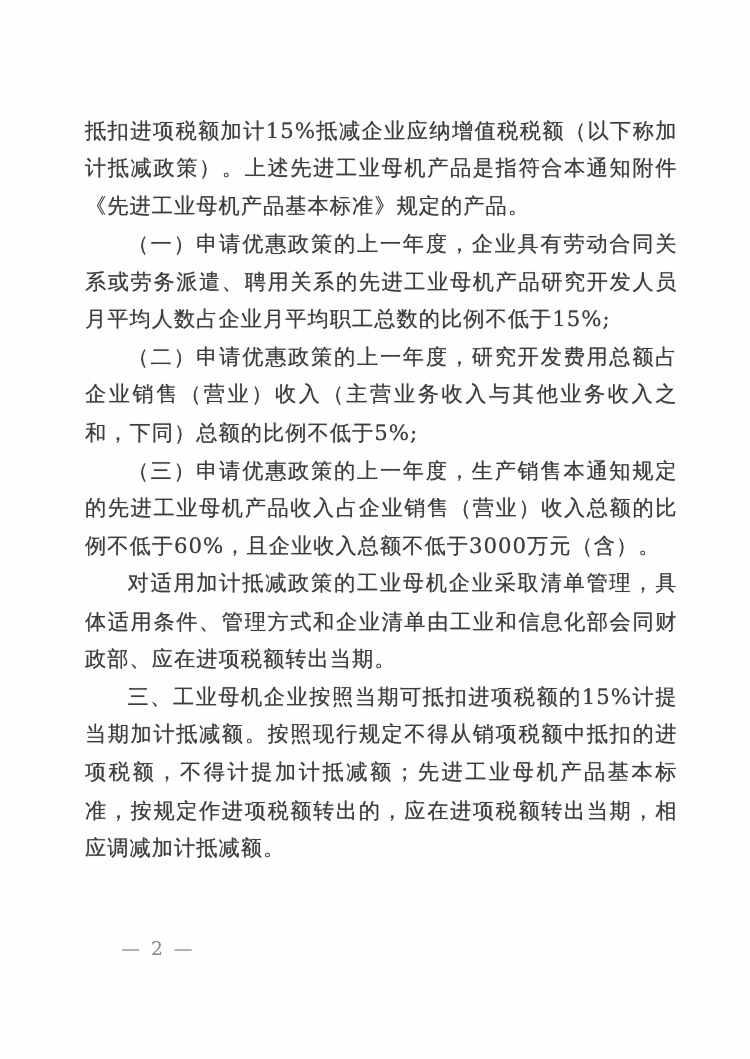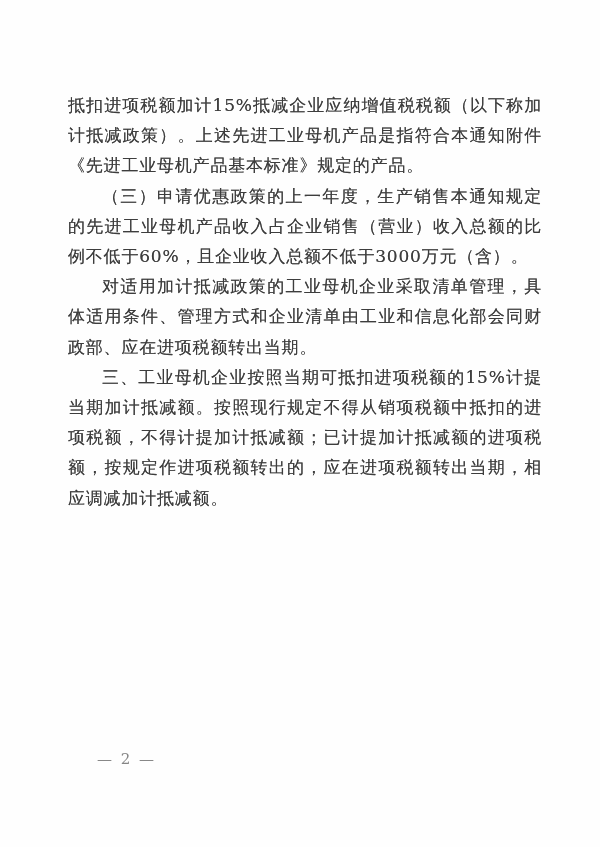--- a/index.html
+++ b/index.html
@@ -42,18 +42,20 @@
     letter-spacing: 2px;
     color: #858585;
   }
 </style>
 </head>
 <body>
 
 <div class="page">
   <div class="doc-body">
     <p>抵扣进项税额加计15%抵减企业应纳增值税税额（以下称加计抵减政策）。上述先进工业母机产品是指符合本通知附件《先进工业母机产品基本标准》规定的产品。</p>
+    <p class="indent">（一）申请优惠政策的上一年度，企业具有劳动合同关系或劳务派遣、聘用关系的先进工业母机产品研究开发人员月平均人数占企业月平均职工总数的比例不低于15%;</p>
+    <p class="indent">（二）申请优惠政策的上一年度，研究开发费用总额占企业销售（营业）收入（主营业务收入与其他业务收入之和，下同）总额的比例不低于5%;</p>
     <p class="indent">（三）申请优惠政策的上一年度，生产销售本通知规定的先进工业母机产品收入占企业销售（营业）收入总额的比例不低于60%，且企业收入总额不低于3000万元（含）。</p>
     <p class="indent">对适用加计抵减政策的工业母机企业采取清单管理，具体适用条件、管理方式和企业清单由工业和信息化部会同财政部、应在进项税额转出当期。</p>
-    <p class="indent">三、工业母机企业按照当期可抵扣进项税额的15%计提当期加计抵减额。按照现行规定不得从销项税额中抵扣的进项税额，不得计提加计抵减额；已计提加计抵减额的进项税额，按规定作进项税额转出的，应在进项税额转出当期，相应调减加计抵减额。</p>
+    <p class="indent">三、工业母机企业按照当期可抵扣进项税额的15%计提当期加计抵减额。按照现行规定不得从销项税额中抵扣的进项税额，不得计提加计抵减额；先进工业母机产品基本标准，按规定作进项税额转出的，应在进项税额转出当期，相应调减加计抵减额。</p>
   </div>
   <div class="page-footer">— 2 —</div>
 </div>
 
 </body></html>

